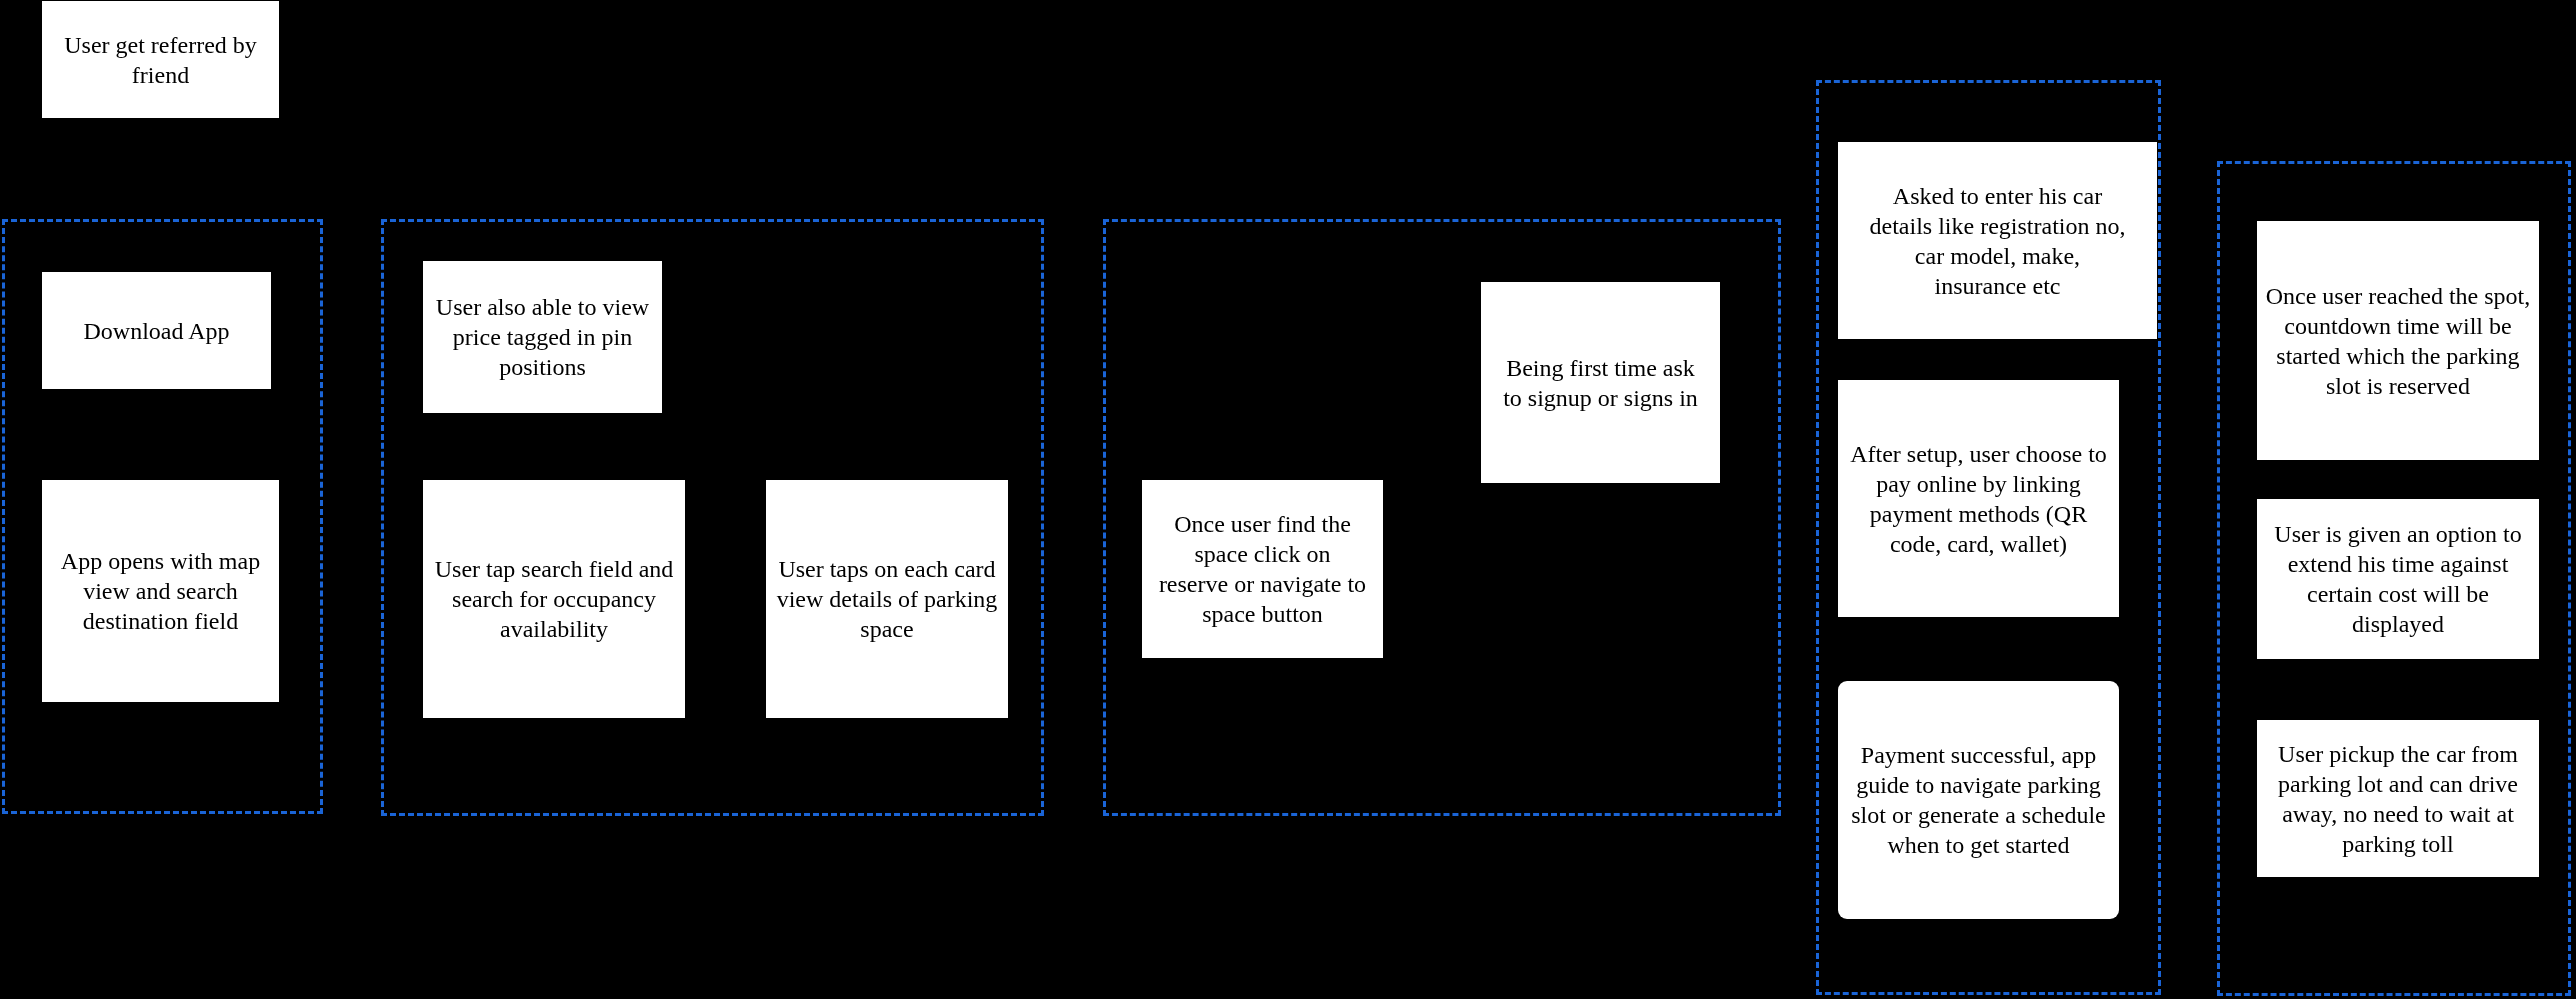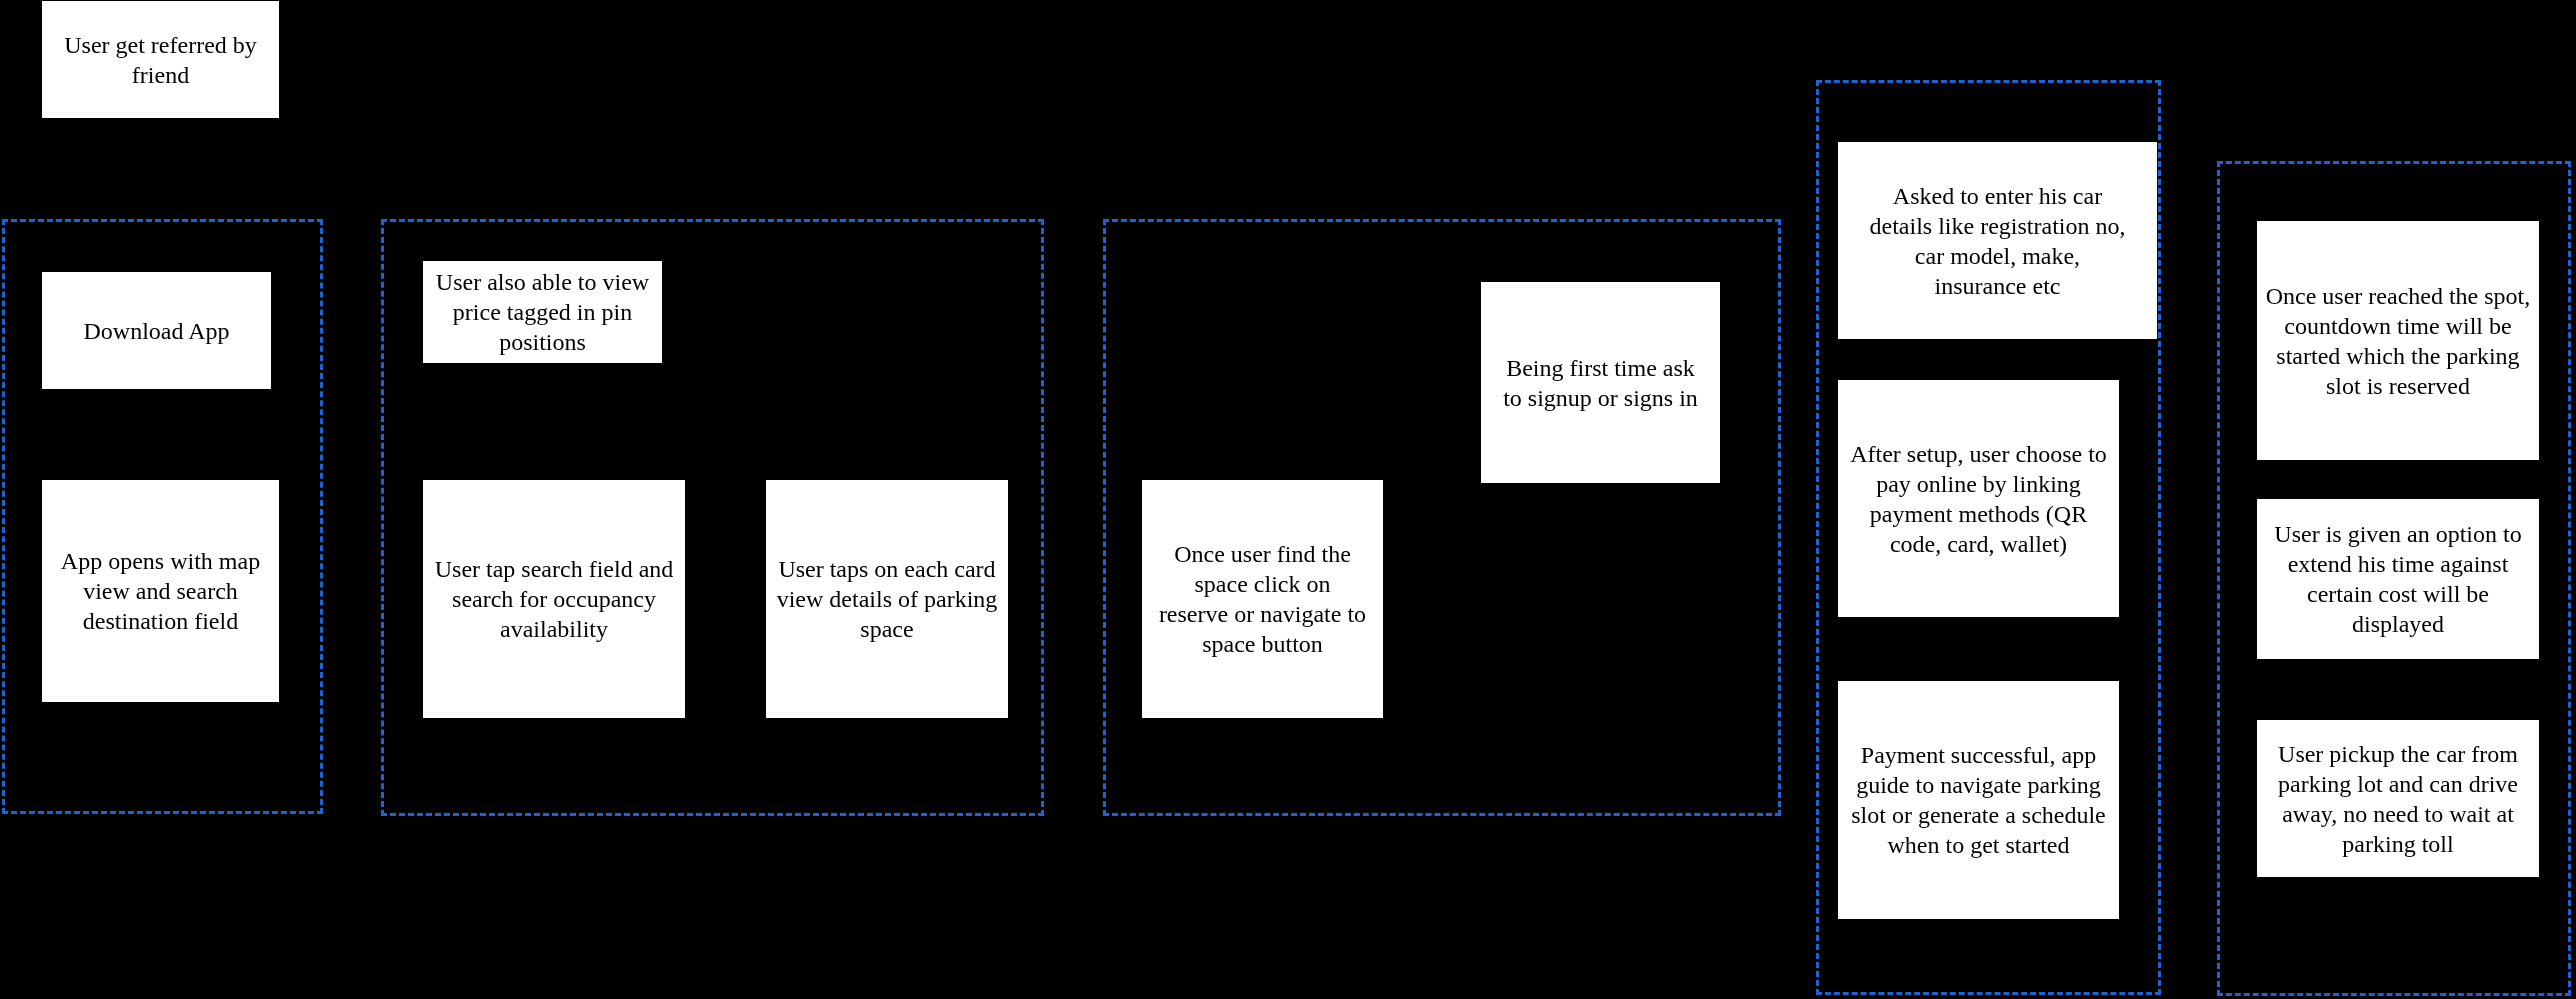--- a/index.html
+++ b/index.html
@@ -51,44 +51,44 @@
   <div class="group" style="left:1816px; top:80px; width:345px; height:915px;"></div>
   <div class="group" style="left:2217px; top:161px; width:354px; height:835px;"></div>
 
   <div class="node" style="left:42px; top:272px; width:229px; height:117px; padding:9.3px;">
     <span class="node-text">Download App</span>
   </div>
   <div class="node" style="left:42px; top:480px; width:237px; height:222px; padding:9.3px;">
     <span class="node-text">App opens with map view and search destination field</span>
   </div>
 
-  <div class="node" style="left:423px; top:261px; width:239px; height:102px; padding:12px;">
+  <div class="node" style="left:423px; top:261px; width:239px; height:152px; padding:12px;">
     <span class="node-text">User also able to view price tagged in pin positions</span>
   </div>
   <div class="node" style="left:423px; top:480px; width:262px; height:238px; padding:9.3px;">
     <span class="node-text">User tap search field and search for occupancy availability</span>
   </div>
   <div class="node" style="left:766px; top:480px; width:242px; height:238px; padding:9.3px;">
     <span class="node-text">User taps on each card view details of parking space</span>
   </div>
 
-  <div class="node" style="left:1142px; top:480px; width:241px; height:238px; padding:16px;">
+  <div class="node" style="left:1142px; top:480px; width:241px; height:178px; padding:16px;">
     <span class="node-text">Once user find the space click on reserve or navigate to space button</span>
   </div>
   <div class="node" style="left:1481px; top:282px; width:239px; height:201px; padding:20px;">
     <span class="node-text">Being first time ask to signup or signs in</span>
   </div>
 
   <div class="node" style="left:1838px; top:142px; width:319px; height:197px; padding:28px;">
     <span class="node-text">Asked to enter his car details like registration no, car model, make, insurance etc</span>
   </div>
   <div class="node" style="left:1838px; top:380px; width:281px; height:237px; padding:8px;">
     <span class="node-text">After setup, user choose to pay online by linking payment methods (QR code, card, wallet)</span>
   </div>
-  <div class="node" style="left:1838px; top:681px; width:281px; height:238px; padding:1px;">
+  <div class="node" style="left:1838px; top:681px; width:281px; height:238px; padding:1px;border-radius:9px;">
     <span class="node-text">Payment successful, app guide to navigate parking slot or generate a schedule when to get started</span>
   </div>
 
   <div class="node" style="left:2257px; top:221px; width:282px; height:239px; padding:4px;">
     <span class="node-text">Once user reached the spot, countdown time will be started which the parking slot is reserved</span>
   </div>
   <div class="node" style="left:2257px; top:499px; width:282px; height:160px; padding:5.3px;">
     <span class="node-text">User is given an option to extend his time against certain cost will be displayed</span>
   </div>
   <div class="node" style="left:2257px; top:720px; width:282px; height:157px; padding:9.3px;">

